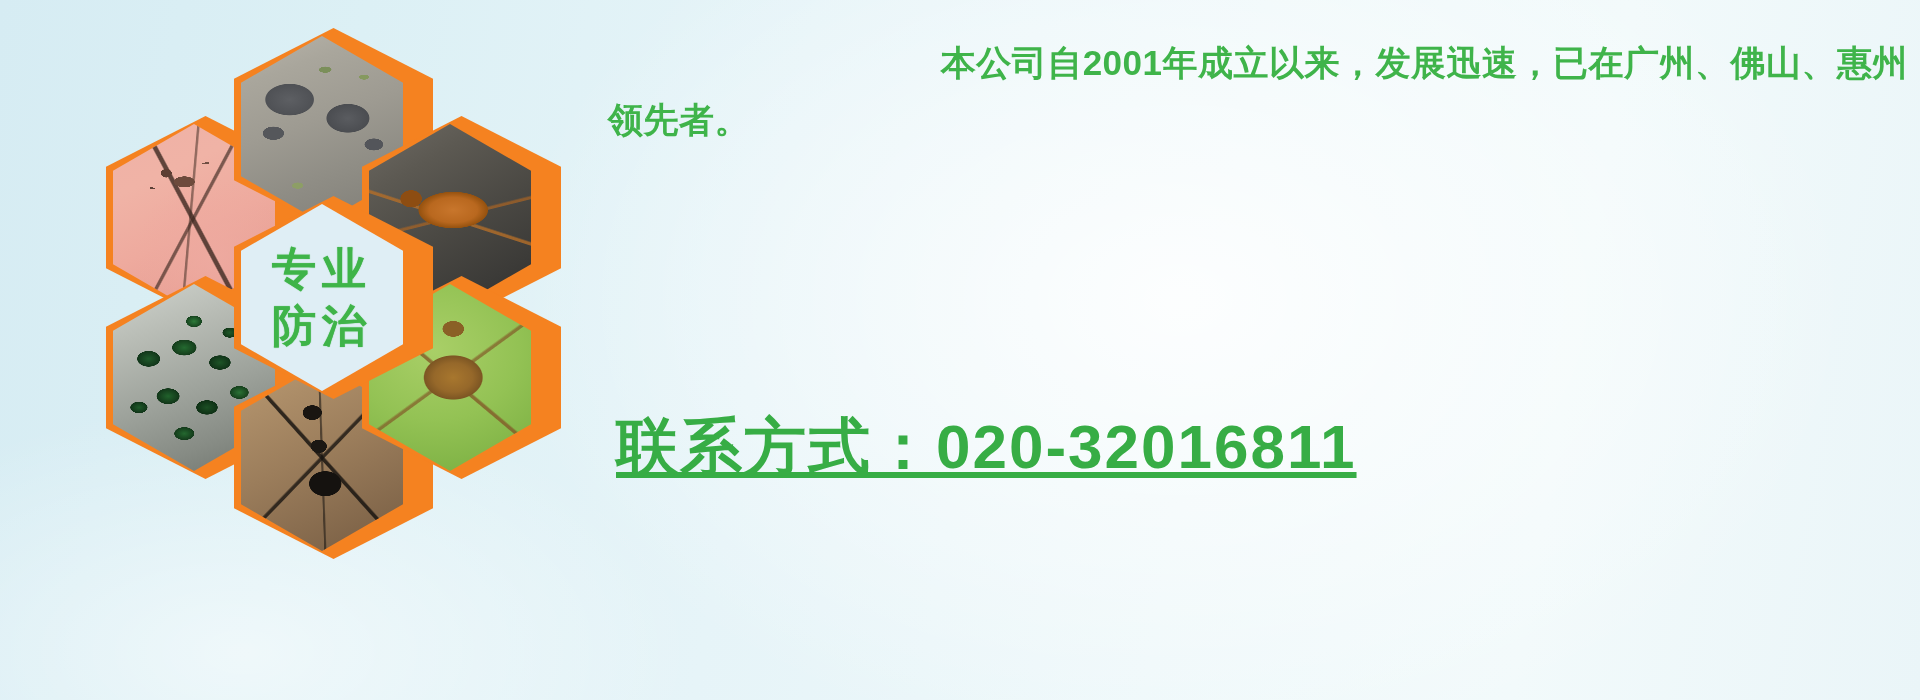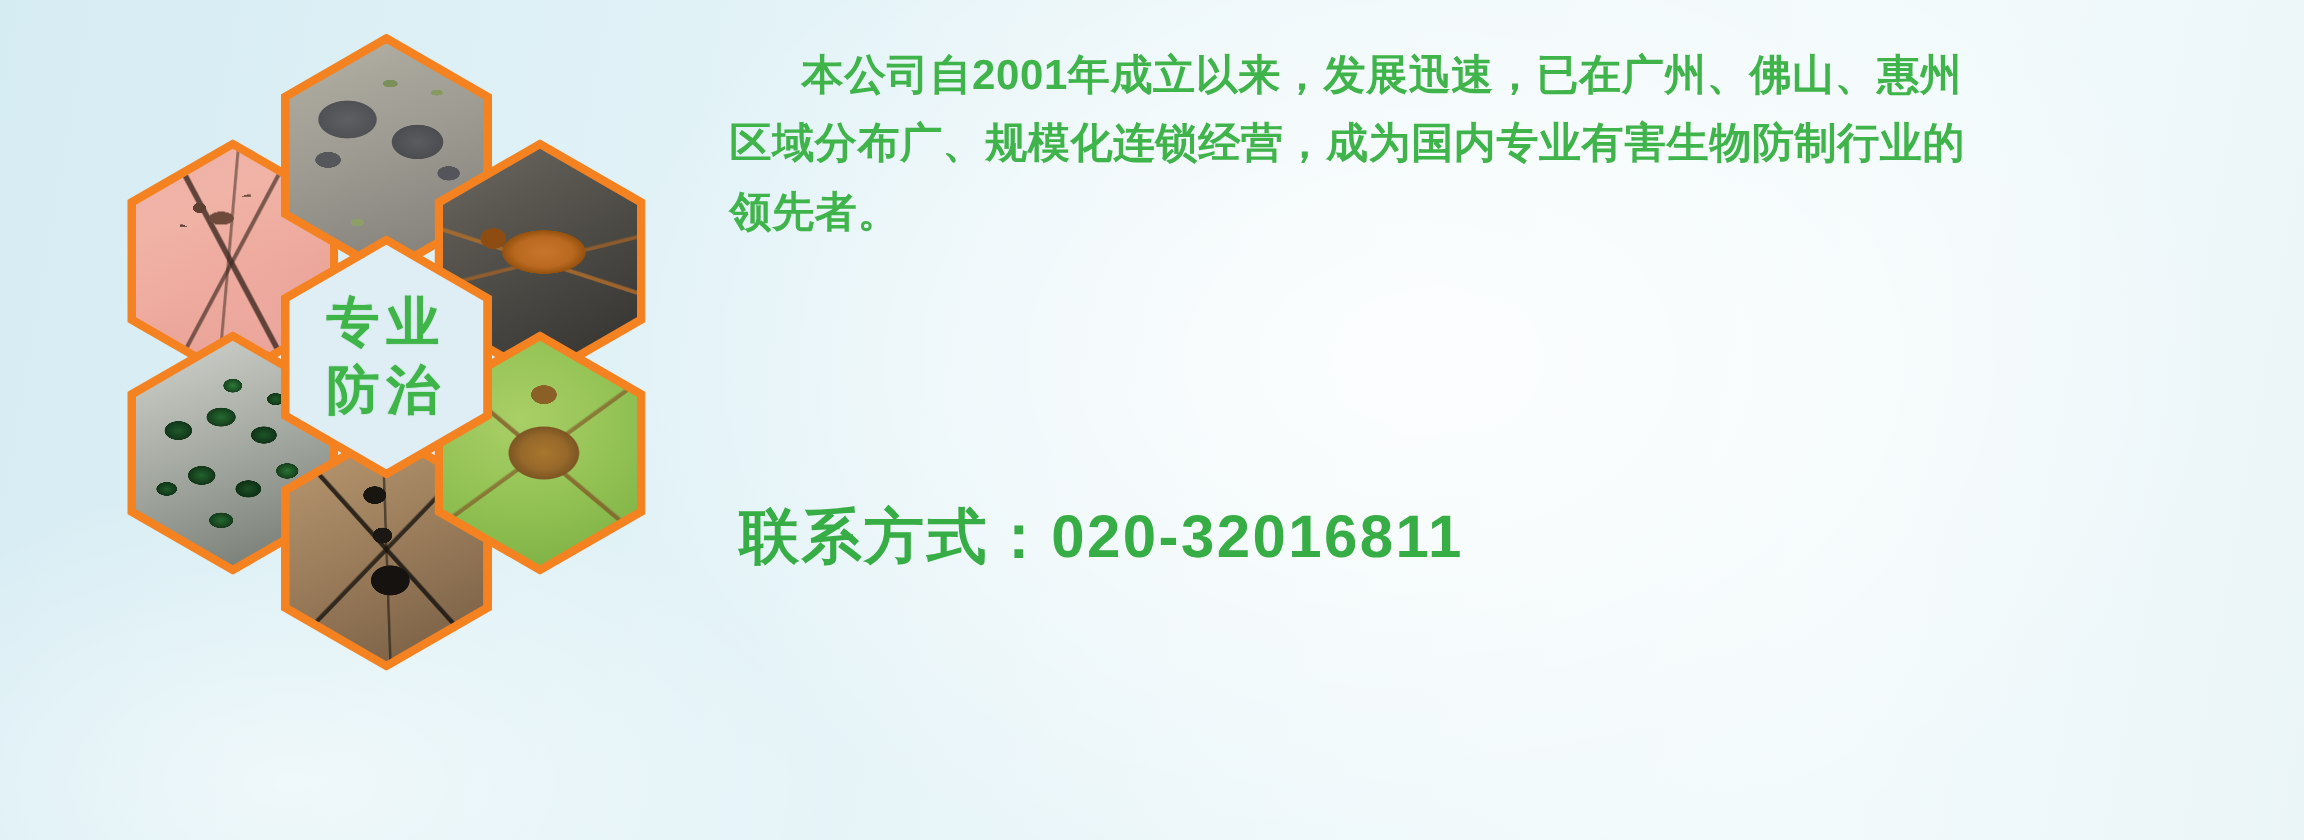--- a/index.html
+++ b/index.html
@@ -19,20 +19,21 @@
     background:radial-gradient(ellipse at 40% 60%, rgba(255,255,255,.55) 0%, rgba(255,255,255,0) 70%);
     pointer-events:none;
   }
 
   
   #comb{position:absolute;left:84px;top:8px;width:520px;height:560px;}
   .hex{
     position:absolute;width:176px;height:203px;
     clip-path:polygon(50% 0%,100% 25%,100% 75%,50% 100%,0% 75%,0% 25%);
     background:#f58220;
+    padding-left:23px;
   }
   .hex .inner{
     position:absolute;left:7px;top:8px;width:162px;height:187px;
     clip-path:polygon(50% 0%,100% 25%,100% 75%,50% 100%,0% 75%,0% 25%);
     overflow:hidden;
   }
   .hex .art{position:absolute;left:0;top:0;width:100%;height:100%;}
 
   .h-mosquito{left:22px;  top:108px;}
   .h-rats    {left:150px; top:20px;}
@@ -146,26 +147,26 @@
       linear-gradient(40deg,transparent 49%,rgba(130,90,40,.8) 49.4%,rgba(130,90,40,.8) 50.3%,transparent 51%),
       linear-gradient(-36deg,transparent 49%,rgba(130,90,40,.7) 49.4%,rgba(130,90,40,.7) 50.2%,transparent 51%);
   }
 
   
   #copy{position:absolute;left:608px;top:34px;width:1300px;}
   .para{
     color:#3fb44a;font-weight:bold;font-size:35px;line-height:57px;
     letter-spacing:.5px;white-space:nowrap;
   }
-  .para.indent{padding-left:60px;}
+  .para.indent{padding-left:60px;text-align:right;}
 
   #contact{position:absolute;left:616px;top:405px;width:1290px;}
   .contact-line{
-    color:#37ad45;font-weight:bold;font-size:50px;line-height:84px;
-    letter-spacing:2px;white-space:nowrap;
+    color:#37ad45;font-weight:bold;font-size:62px;line-height:84px;
+    letter-spacing:2px;white-space:nowrap;text-decoration:underline;
   }
   .contact-line.l2{padding-left:280px;}
 </style>
 </head>
 <body>
 
 <div id="stage">
 
   <div id="comb">
 
@@ -213,21 +214,20 @@
           <div>专业</div>
           <div>防治</div>
         </div>
       </div>
     </div>
 
   </div>
 
   <div id="copy">
     <div class="para indent">本公司自2001年成立以来，发展迅速，已在广州、佛山、惠州</div>
-    <div class="para">区域分布广、规模化连锁经营，成为国内专业有害生物防制行业的</div>
     <div class="para">领先者。</div>
   </div>
 
   <div id="contact">
     <div class="contact-line">
       <span>联系方式：</span><span>020-32016811</span>
     </div>
   </div>
 
 </div>

